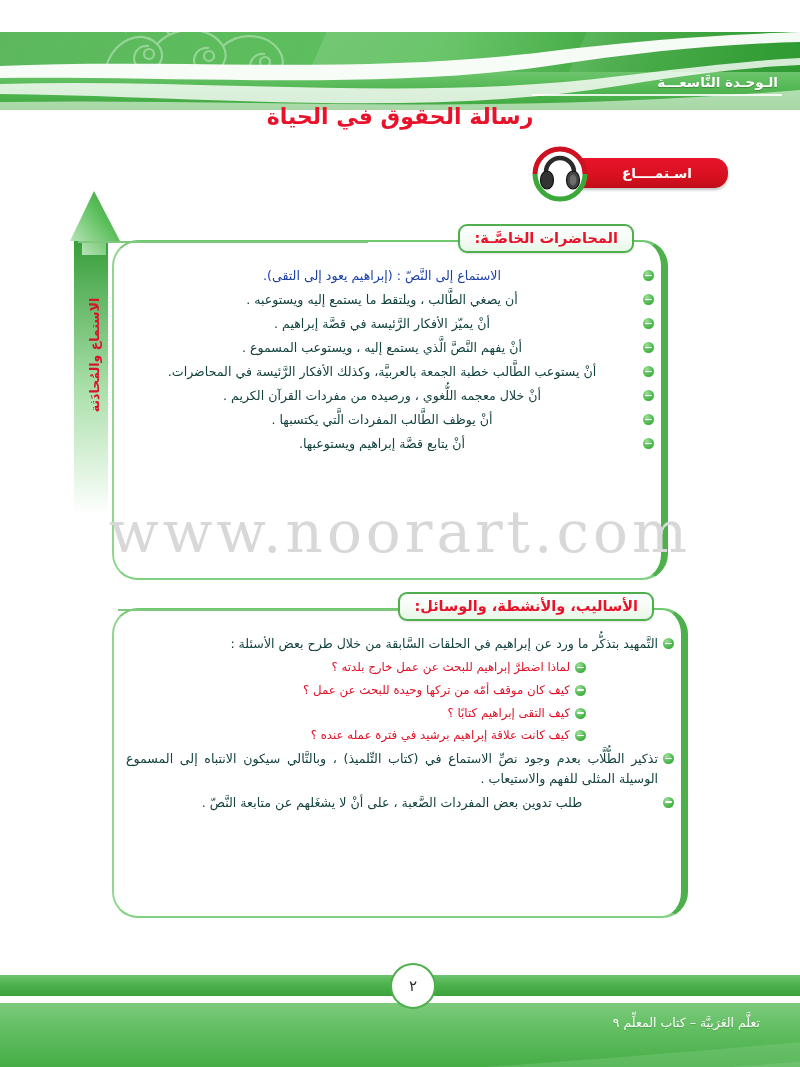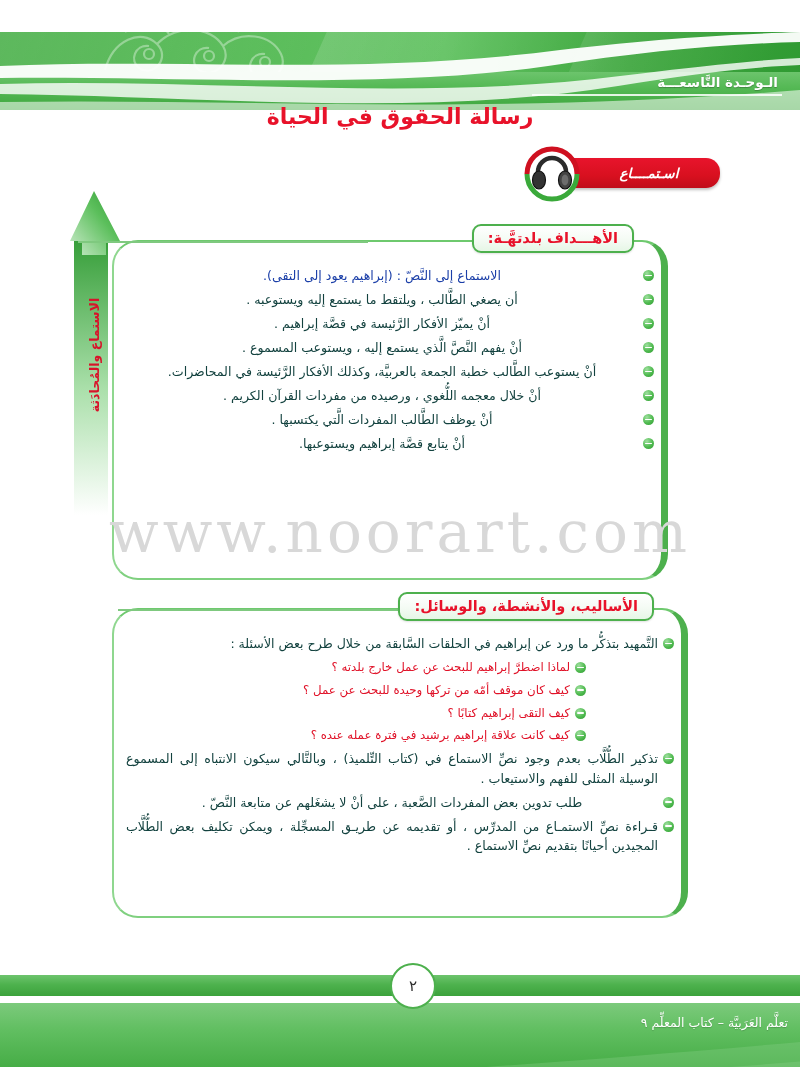--- a/index.html
+++ b/index.html
@@ -61,22 +61,22 @@
   
   .page-title{
     position:absolute; top:104px; left:0; width:800px;
     text-align:center;
     color:#e8122a; font-size:22px; font-weight:bold;
     direction:rtl; letter-spacing:.3px;
   }
 
   
   .badge-wrap{
-    position:absolute; top:152px; right:80px;
-    width:200px; height:44px;font-style:italic;
+    position:absolute; top:152px; right:72px;
+    width:200px; height:44px;
   }
   .badge-pill{
     position:absolute; right:0; top:6px; width:160px; height:30px;
     background:linear-gradient(180deg,#e8142c 0%,#d8101f 60%,#c00c1a 100%);
     border-radius:6px 14px 14px 6px;
     box-shadow:0 2px 3px rgba(0,0,0,.25);
   }
   .badge-pill span{
     display:block; text-align:center; line-height:30px;
     color:#fff; font-size:13.5px; font-weight:bold; letter-spacing:2px;
@@ -181,21 +181,21 @@
     opacity:.55;
   }
   .page-num{
     position:absolute; left:390px; top:6px;
     width:46px; height:46px; border-radius:50%;
     background:#ffffff; border:2px solid #4db04d;
     display:flex; align-items:center; justify-content:center;
     color:#2c2c2c; font-size:15px; z-index:4;
   }
   .footer-note{
-    position:absolute; right:12px; top:58px;
+    position:absolute; right:40px; top:58px;
     color:#ffffff; font-size:12.5px; direction:rtl;
     text-shadow:0 1px 1px rgba(0,0,0,.18);
   }
 </style>
 </head>
 <body>
 
 <div class="header-banner">
   <div class="hb-base"></div>
   <div class="hb-diag1"></div>
@@ -264,21 +264,21 @@
     </defs>
     <path d="M6 330 L6 56 a10 10 0 0 1 10 -10 L40 46 L40 330 Z" fill="url(#gArrow)"></path>
     <path d="M2 56 L26 6 L52 56 L38 56 L38 70 L14 70 L14 56 Z" fill="url(#gHead)"></path>
   </svg>
   <div class="vtab-label">الاستماع والمُحادَثة</div>
 </div>
 
 <div class="sec" style="top:240px; right:132px; width:556px; height:340px;">
   <div class="sec-box"></div>
   <div class="sec-head-rule" style="width:290px; right:300px;"></div>
-  <div class="sec-head">الأهـــداف بلدتهَّـة:</div>
+  <div class="sec-head">المحاضرات الخاصَّـة:</div>
 
   <div class="list">
     <div class="li center">
       <span class="bullet"></span>
       <span class="li-text t-blue">الاستماع إلى النَّصّ : (إبراهيم يعود إلى التقى).</span>
     </div>
     <div class="li center">
       <span class="bullet"></span>
       <span class="li-text t-dark">أن يصغي الطَّالب ، ويلتقط ما يستمع إليه ويستوعبه .</span>
     </div>
@@ -337,24 +337,20 @@
       <span class="bullet"></span>
       <span class="li-text t-red">كيف كانت علاقة إبراهيم برشيد في فترة عمله عنده ؟</span>
     </div>
     <div class="li just">
       <span class="bullet"></span>
       <span class="li-text t-dark">تذكير الطُّلَّاب بعدم وجود نصِّ الاستماع في (كتاب التِّلميذ) ، وبالتَّالي سيكون الانتباه إلى المسموع الوسيلة المثلى للفهم والاستيعاب .</span>
     </div>
     <div class="li center">
       <span class="bullet"></span>
       <span class="li-text t-dark">طلب تدوين بعض المفردات الصَّعبة ، على أنْ لا يشغَلهم عن متابعة النَّصّ .</span>
-    </div>
-    <div class="li just">
-      <span class="bullet"></span>
-      <span class="li-text t-dark">قـراءة نصِّ الاستمـاع من المدرِّس ، أو تقديمه عن طريـق المسجِّلة ، ويمكن تكليف بعض الطُّلَّاب المجيدين أحيانًا بتقديم نصِّ الاستماع .</span>
     </div>
   </div>
 </div>
 
 <div class="footer">
   <div class="f-band1"></div>
   <div class="f-band2">
     <svg class="f-sw" viewBox="0 0 940 90" preserveAspectRatio="none">
       <path d="M0,78 C240,66 520,52 940,14 L940,90 L0,90 Z" fill="#8ad18a" opacity="0.6"></path>
       <path d="M0,88 C260,80 560,66 940,34 L940,90 L0,90 Z" fill="#a5dda5" opacity="0.5"></path>

